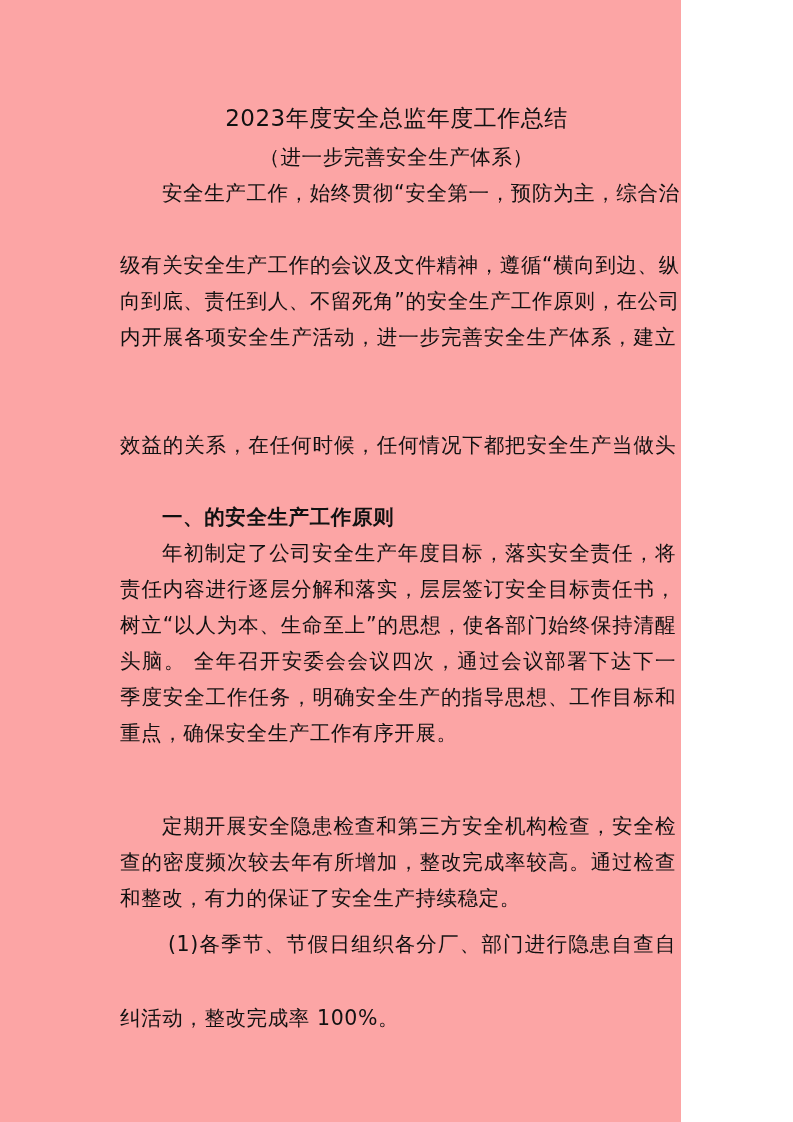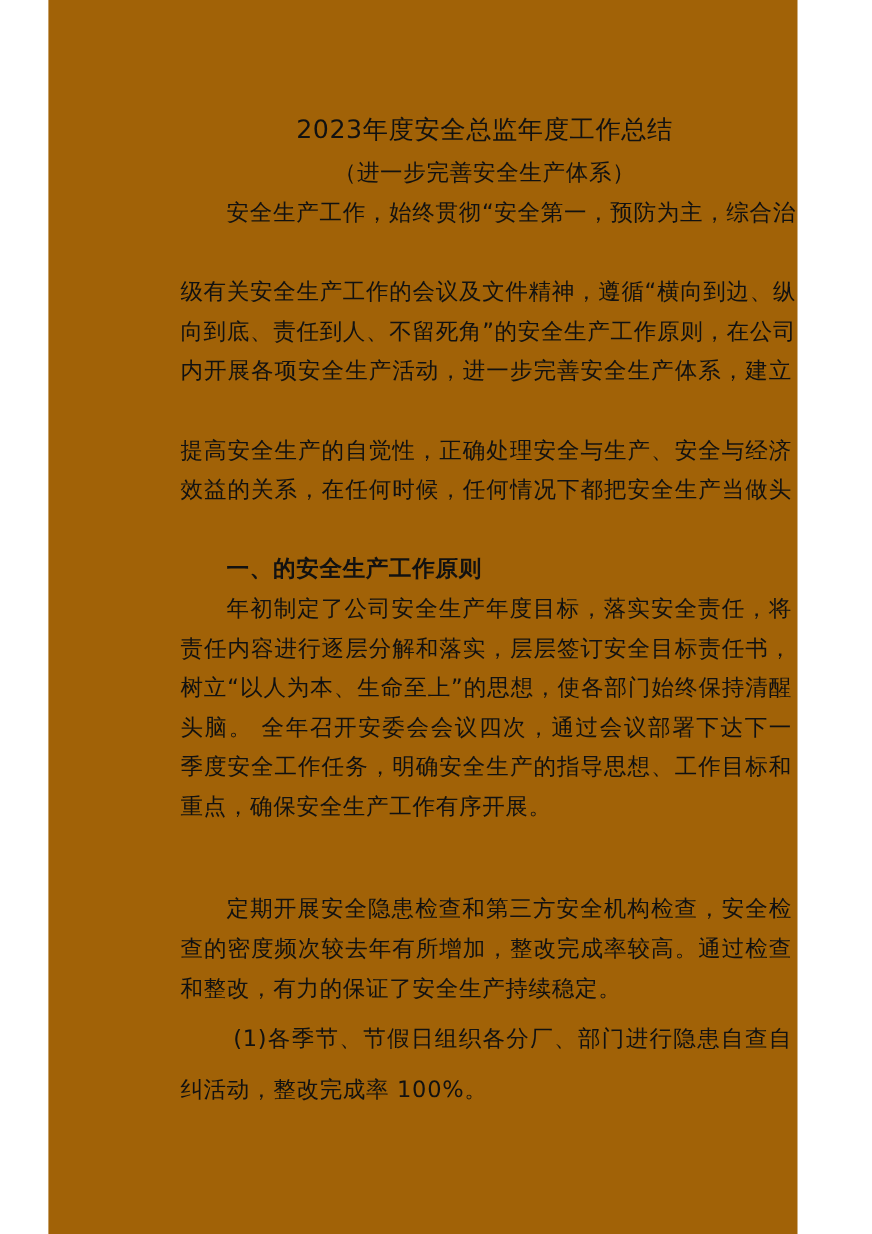--- a/index.html
+++ b/index.html
@@ -1,18 +1,18 @@
 <!DOCTYPE html>
 <html><head>
 <meta charset="utf-8">
 <style>
   html, body { margin:0; padding:0; background:#ffffff; }
   body { width:793px; height:1122px; position:relative; overflow:hidden;
          font-family:"DejaVu Sans","Liberation Sans",sans-serif; color:#111; }
-  .page { position:absolute; left:0; top:0; width:681px; height:1122px; background:#a16207;margin-left:44px; }
+  .page { position:absolute; left:0; top:0; width:681px; height:1122px; background:#fca5a5; }
   .line { position:absolute; left:120px; width:556px; font-size:20.5px; line-height:36px;
           white-space:nowrap; letter-spacing:0.6px; text-align:justify; text-align-last:justify; }
   .line.last { text-align-last:left; }
   .indent { padding-left:42px; box-sizing:border-box; }
   .indent2 { padding-left:48px; box-sizing:border-box; }
   .title { position:absolute; left:0; width:793px; top:100px; text-align:center;
            font-size:23px; line-height:36px; letter-spacing:0.5px; }
   .subtitle { position:absolute; left:0; width:793px; top:139px; text-align:center;
               font-size:20.5px; line-height:36px; letter-spacing:0.6px; }
   .heading { font-weight:bold; text-align:left; text-align-last:left; }
@@ -21,31 +21,30 @@
 <body>
 
 <div class="page">
   <div class="title">2023年度安全总监年度工作总结</div>
   <div class="subtitle">（进一步完善安全生产体系）</div>
 
   <div class="line indent" style="top:175px">安全生产工作，始终贯彻“安全第一，预防为主，综合治</div>
   <div class="line" style="top:247px">级有关安全生产工作的会议及文件精神，遵循“横向到边、纵</div>
   <div class="line" style="top:283px">向到底、责任到人、不留死角”的安全生产工作原则，在公司</div>
   <div class="line" style="top:319px">内开展各项安全生产活动，进一步完善安全生产体系，建立</div>
-  <div class="line" style="top:391px">提高安全生产的自觉性，正确处理安全与生产、安全与经济</div>
   <div class="line" style="top:427px">效益的关系，在任何时候，任何情况下都把安全生产当做头</div>
 
   <div class="line indent heading" style="top:499px">一、的安全生产工作原则</div>
 
   <div class="line indent" style="top:535px">年初制定了公司安全生产年度目标，落实安全责任，将</div>
   <div class="line" style="top:571px">责任内容进行逐层分解和落实，层层签订安全目标责任书，</div>
   <div class="line" style="top:607px">树立“以人为本、生命至上”的思想，使各部门始终保持清醒</div>
   <div class="line" style="top:643px">头脑。 全年召开安委会会议四次，通过会议部署下达下一</div>
   <div class="line" style="top:679px">季度安全工作任务，明确安全生产的指导思想、工作目标和</div>
   <div class="line last" style="top:715px">重点，确保安全生产工作有序开展。</div>
 
 
   <div class="line indent" style="top:808px">定期开展安全隐患检查和第三方安全机构检查，安全检</div>
   <div class="line" style="top:844px">查的密度频次较去年有所增加，整改完成率较高。通过检查</div>
   <div class="line last" style="top:880px">和整改，有力的保证了安全生产持续稳定。</div>
   <div class="line indent2" style="top:926px">(1)各季节、节假日组织各分厂、部门进行隐患自查自</div>
-  <div class="line last" style="top:972px">纠活动，整改完成率 100%。</div>
+  <div class="line last" style="top:1000px">纠活动，整改完成率 100%。</div>
 </div>
 
 </body></html>

